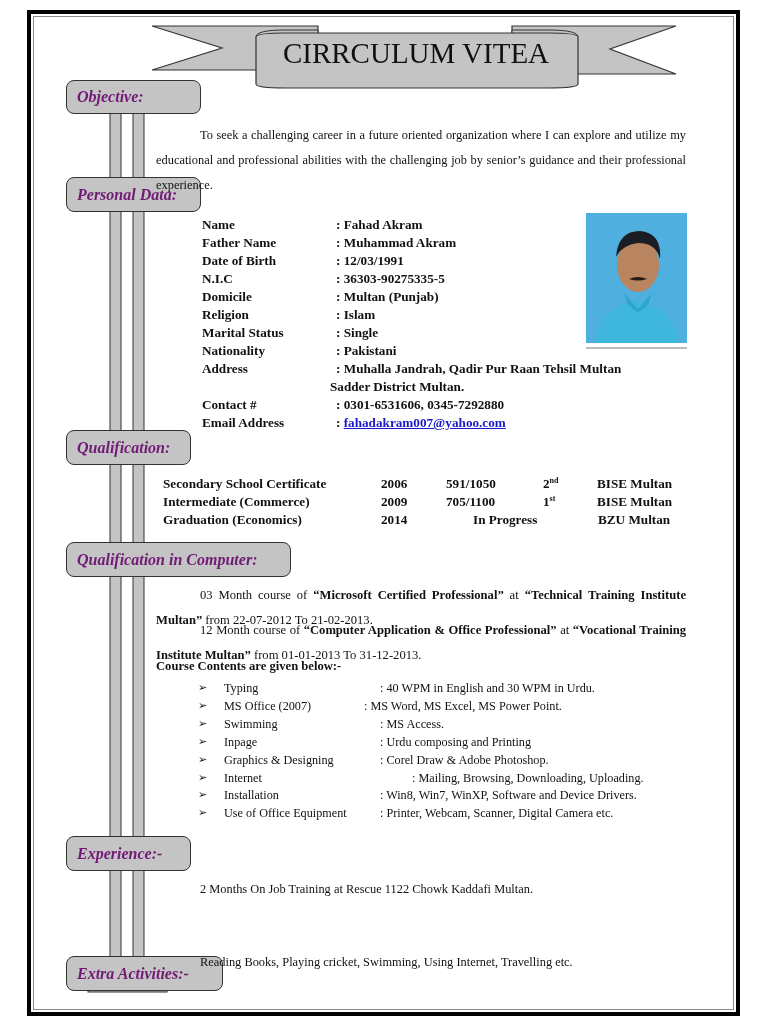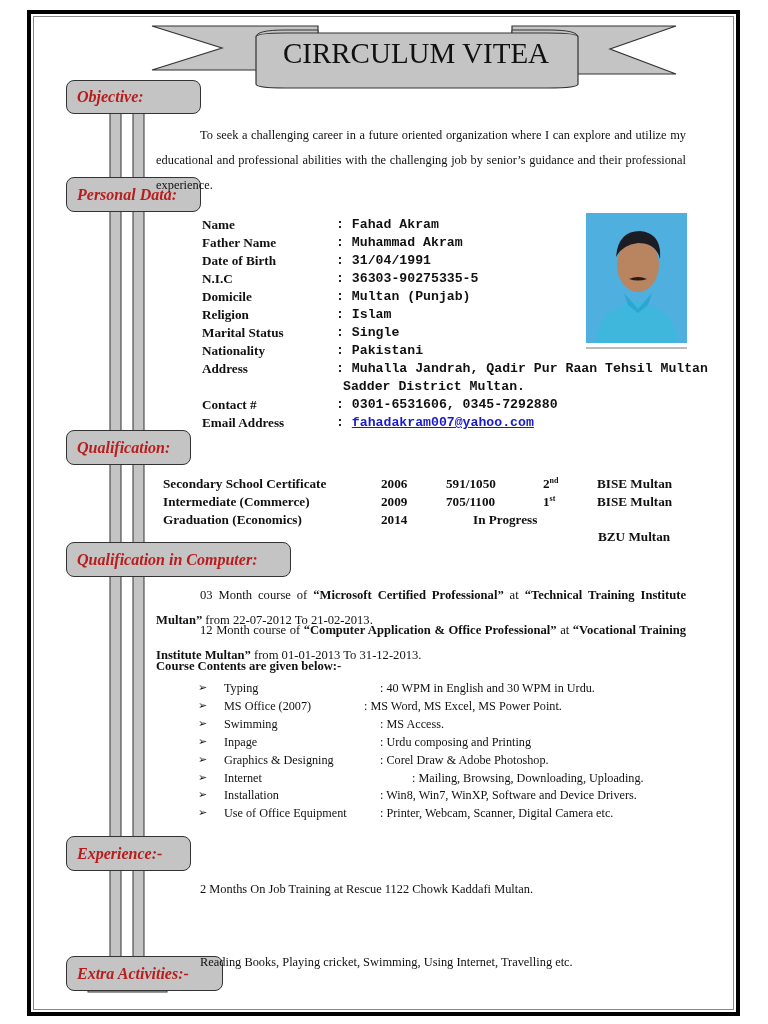--- a/index.html
+++ b/index.html
@@ -7,26 +7,26 @@
          font-family:"Liberation Serif", serif; color:#111; }
   .frame-outer { position:absolute; left:27px; top:10px; width:713px; height:1006px;
                  border:4px solid #000; box-sizing:border-box; }
   .frame-inner { position:absolute; left:33px; top:16px; width:701px; height:994px;
                  border:1px solid #888; box-sizing:border-box; }
   svg.deco { position:absolute; left:0; top:0; width:768px; height:1024px; }
   .title { position:absolute; left:256px; top:37px; width:320px; text-align:center;
            font-size:29px; letter-spacing:0px; color:#111; }
   .label { position:absolute; background:#c4c4c4; border:1.5px solid #333; border-radius:8px;
            box-sizing:border-box; font-weight:bold; font-style:italic; font-size:16px;
-           padding-left:10px; display:flex; align-items:center; color:#b91c1c; }
+           padding-left:10px; display:flex; align-items:center; color:#701a75; }
   .para { position:absolute; font-size:12.4px; line-height:25px; text-align:justify; }
   .indent { text-indent:44px; }
   .pd-row { position:absolute; left:202px; font-size:13.2px; font-weight:bold; height:18px; }
   .pd-key { position:absolute; left:0; white-space:nowrap; }
-  .pd-val { position:absolute; left:134px; white-space:nowrap;font-family:Liberation Mono, monospace; }
+  .pd-val { position:absolute; left:134px; white-space:nowrap; }
   .pd-val a { color:#1a1acc; text-decoration:underline; }
   .q-row { position:absolute; left:163px; font-size:13.2px; font-weight:bold; height:18px; width:530px;text-align:center; }
   .q-row span { position:absolute; white-space:nowrap; }
   sup { font-size:8px; }
   .course { position:absolute; left:198px; font-size:12.2px; height:18px; width:500px; }
   .course span { position:absolute; white-space:nowrap; }
   .photo { position:absolute; left:586px; top:213px; width:101px; height:130px; overflow:hidden;
            background:#4fb0e0; }
   .photo-line { position:absolute; left:586px; top:347px; width:101px; height:2px; background:#bbb; }
 </style>
@@ -67,21 +67,21 @@
     <div class="pd-row" style="top: 217px;">
       <span class="pd-key">Name</span>
       <span class="pd-val"><span>: Fahad Akram</span></span>
     </div>
     <div class="pd-row" style="top: 235px;">
       <span class="pd-key">Father Name</span>
       <span class="pd-val"><span>: Muhammad Akram</span></span>
     </div>
     <div class="pd-row" style="top: 253px;">
       <span class="pd-key">Date of Birth</span>
-      <span class="pd-val"><span>: 31/04/1991</span></span>
+      <span class="pd-val"><span>: 12/03/1991</span></span>
     </div>
     <div class="pd-row" style="top: 271px;">
       <span class="pd-key">N.I.C</span>
       <span class="pd-val"><span>: 36303-90275335-5</span></span>
     </div>
     <div class="pd-row" style="top: 289px;">
       <span class="pd-key">Domicile</span>
       <span class="pd-val"><span>: Multan (Punjab)</span></span>
     </div>
     <div class="pd-row" style="top: 307px;">
@@ -95,21 +95,21 @@
     <div class="pd-row" style="top: 343px;">
       <span class="pd-key">Nationality</span>
       <span class="pd-val"><span>: Pakistani</span></span>
     </div>
     <div class="pd-row" style="top: 361px;">
       <span class="pd-key">Address</span>
       <span class="pd-val"><span>: Muhalla Jandrah, Qadir Pur Raan Tehsil Multan</span></span>
     </div>
     <div class="pd-row" style="top: 379px;">
       <span class="pd-key"></span>
-      <span class="pd-val" style="left: 141px;"><span>Sadder District Multan.</span></span>
+      <span class="pd-val" style="left: 128px;"><span>Sadder District Multan.</span></span>
     </div>
     <div class="pd-row" style="top: 397px;">
       <span class="pd-key">Contact #</span>
       <span class="pd-val"><span>: 0301-6531606, 0345-7292880</span></span>
     </div>
     <div class="pd-row" style="top: 415px;">
       <span class="pd-key">Email Address</span>
       <span class="pd-val"><span>: </span><a>fahadakram007@yahoo.com</a></span>
     </div>
   </div>
@@ -137,21 +137,21 @@
       <span style="left: 0px;">Intermediate (Commerce)</span>
       <span style="left: 218px;">2009</span>
       <span style="left: 283px;">705/1100</span>
       <span style="left: 434px;">BISE Multan</span>
       <span style="left: 380px;"><span style="position: static;">1</span><sup>st</sup></span>
     </div>
     <div class="q-row" style="top: 512px;">
       <span style="left: 0px;">Graduation (Economics)</span>
       <span style="left: 218px;">2014</span>
       <span style="left: 310px;">In Progress</span>
-      <span style="left: 435px; margin-top: 17px;">BZU Multan</span>
+      <span style="left: 435px;">BZU Multan</span>
     </div>
   </div>
 
 <div class="para indent" style="left:156px;top:583px;width:530px;font-size:12.6px;">
   <span>03 Month course of </span><b>“Microsoft Certified Professional”</b><span> at </span><b>“Technical Training Institute Multan”</b><span> from 22-07-2012 To 21-02-2013.</span>
 </div>
 <div class="para indent" style="left:156px;top:618px;width:530px;font-size:12.6px;">
   <span>12 Month course of </span><b>“Computer Application &amp; Office Professional”</b><span> at </span><b>“Vocational Training Institute Multan”</b><span> from 01-01-2013 To 31-12-2013.</span>
 </div>
 <div class="para" style="left:156px;top:654px;font-weight:bold;font-size:12.6px;">Course Contents are given below:-</div>

